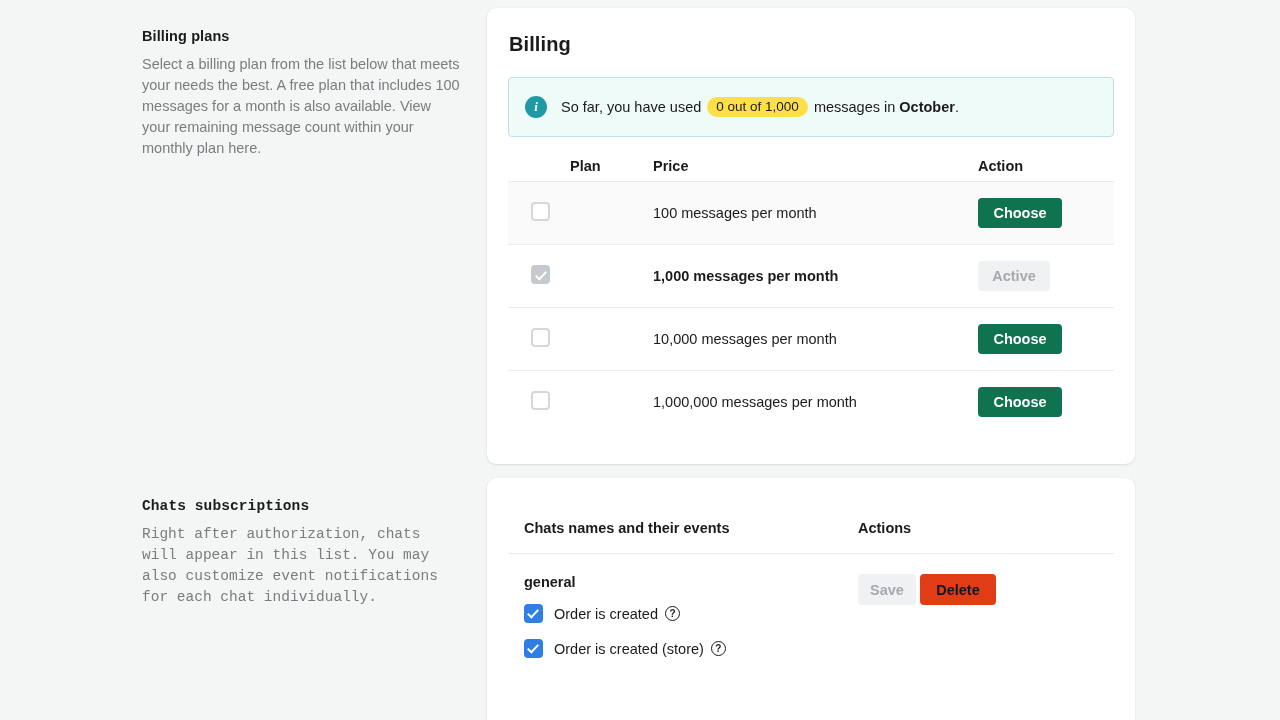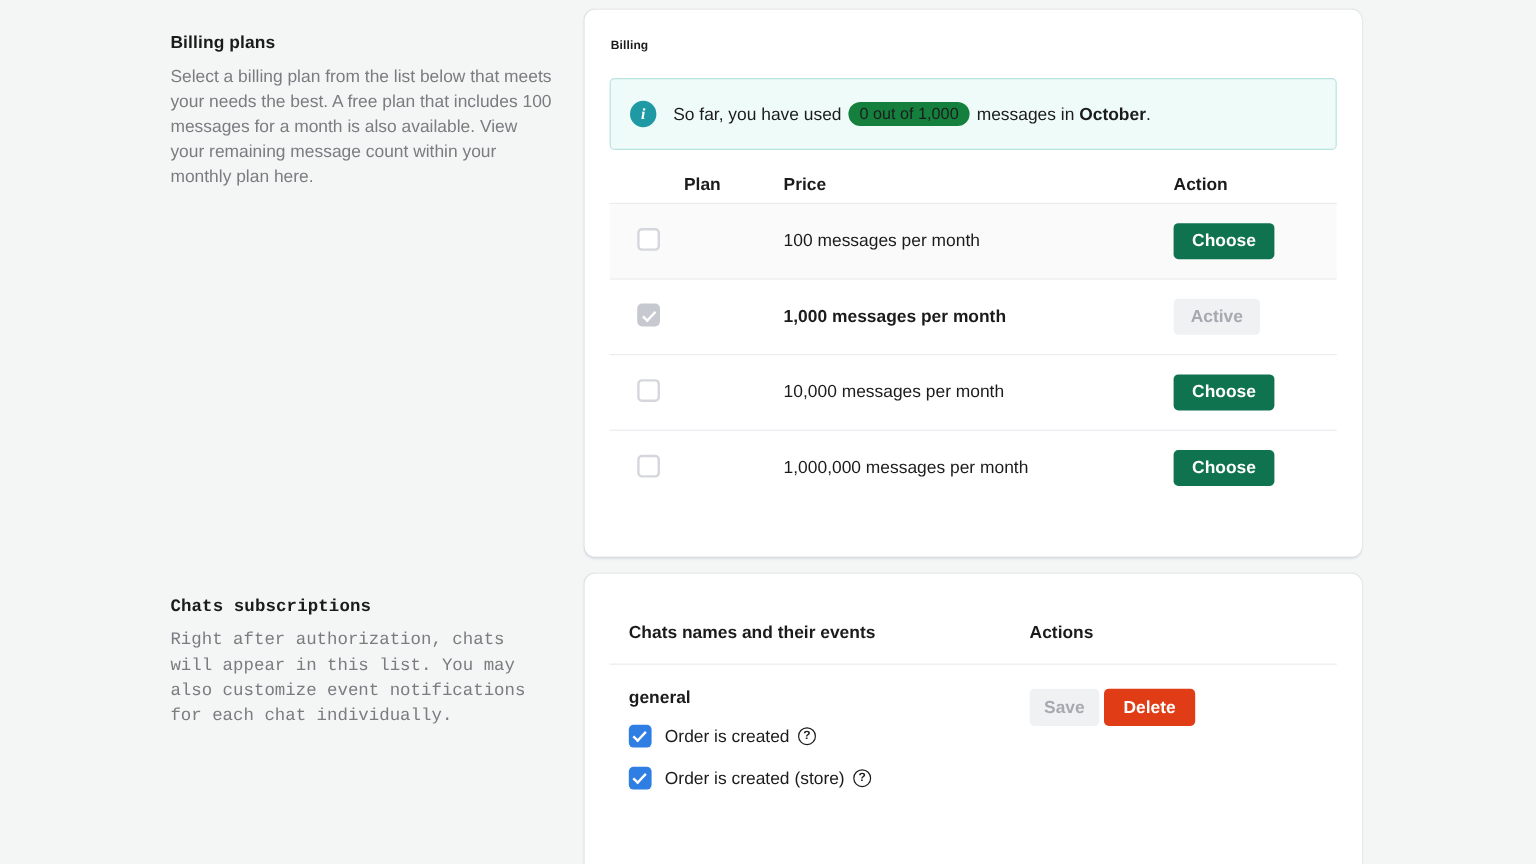--- a/index.html
+++ b/index.html
@@ -42,21 +42,21 @@
     left: 487px;
     width: 648px;
     background: #ffffff;
     border-radius: 9px;
     box-shadow: 0 1px 2px rgba(9,30,66,0.10), 0 0 1px rgba(9,30,66,0.12);
   }
   #card-billing { top: 8px; height: 456px; }
   #card-chats { top: 478px; height: 320px; }
 
   .card-title {
-    font-size: 10px;
+    font-size: 20px;
     font-weight: bold;
     color: #1b1b1b;
     padding: 25px 0 0 22px;
     letter-spacing: 0.1px;
   }
 
   
   .alert {
     margin: 21px 21px 0 21px;
     background: #effbf9;
@@ -82,21 +82,21 @@
     font-family: "Liberation Serif", serif;
   }
   .alert-text {
     margin-left: 14px;
     font-size: 14.5px;
     color: #1b1b1b;
     line-height: 20px;
   }
   .pill {
     display: inline-block;
-    background: #15803d;
+    background: #fde047;
     color: #1b1b1b;
     border-radius: 10px;
     padding: 2px 9px 3px 9px;
     font-size: 13.5px;
     line-height: 15px;
     margin: 0 2px;
     vertical-align: 1px;
   }
   .bold { font-weight: bold; }
 
@@ -239,21 +239,21 @@
   }
   .chat-actions { display: flex; align-items: center; gap: 4px; }
   .btn-save {
     background: #f0f1f3;
     color: #a6a9b0;
     width: 58px; height: 31px;
     cursor: default;
   }
   .btn-delete {
     background: #e03d16;
-    color: #ffffff;
+    color: #0f172a;
     width: 76px; height: 31px;
   }
 </style>
 </head>
 <body>
 
 <div class="page">
 
   <div class="side-block" id="side-billing">
     <h3>Billing plans</h3>

